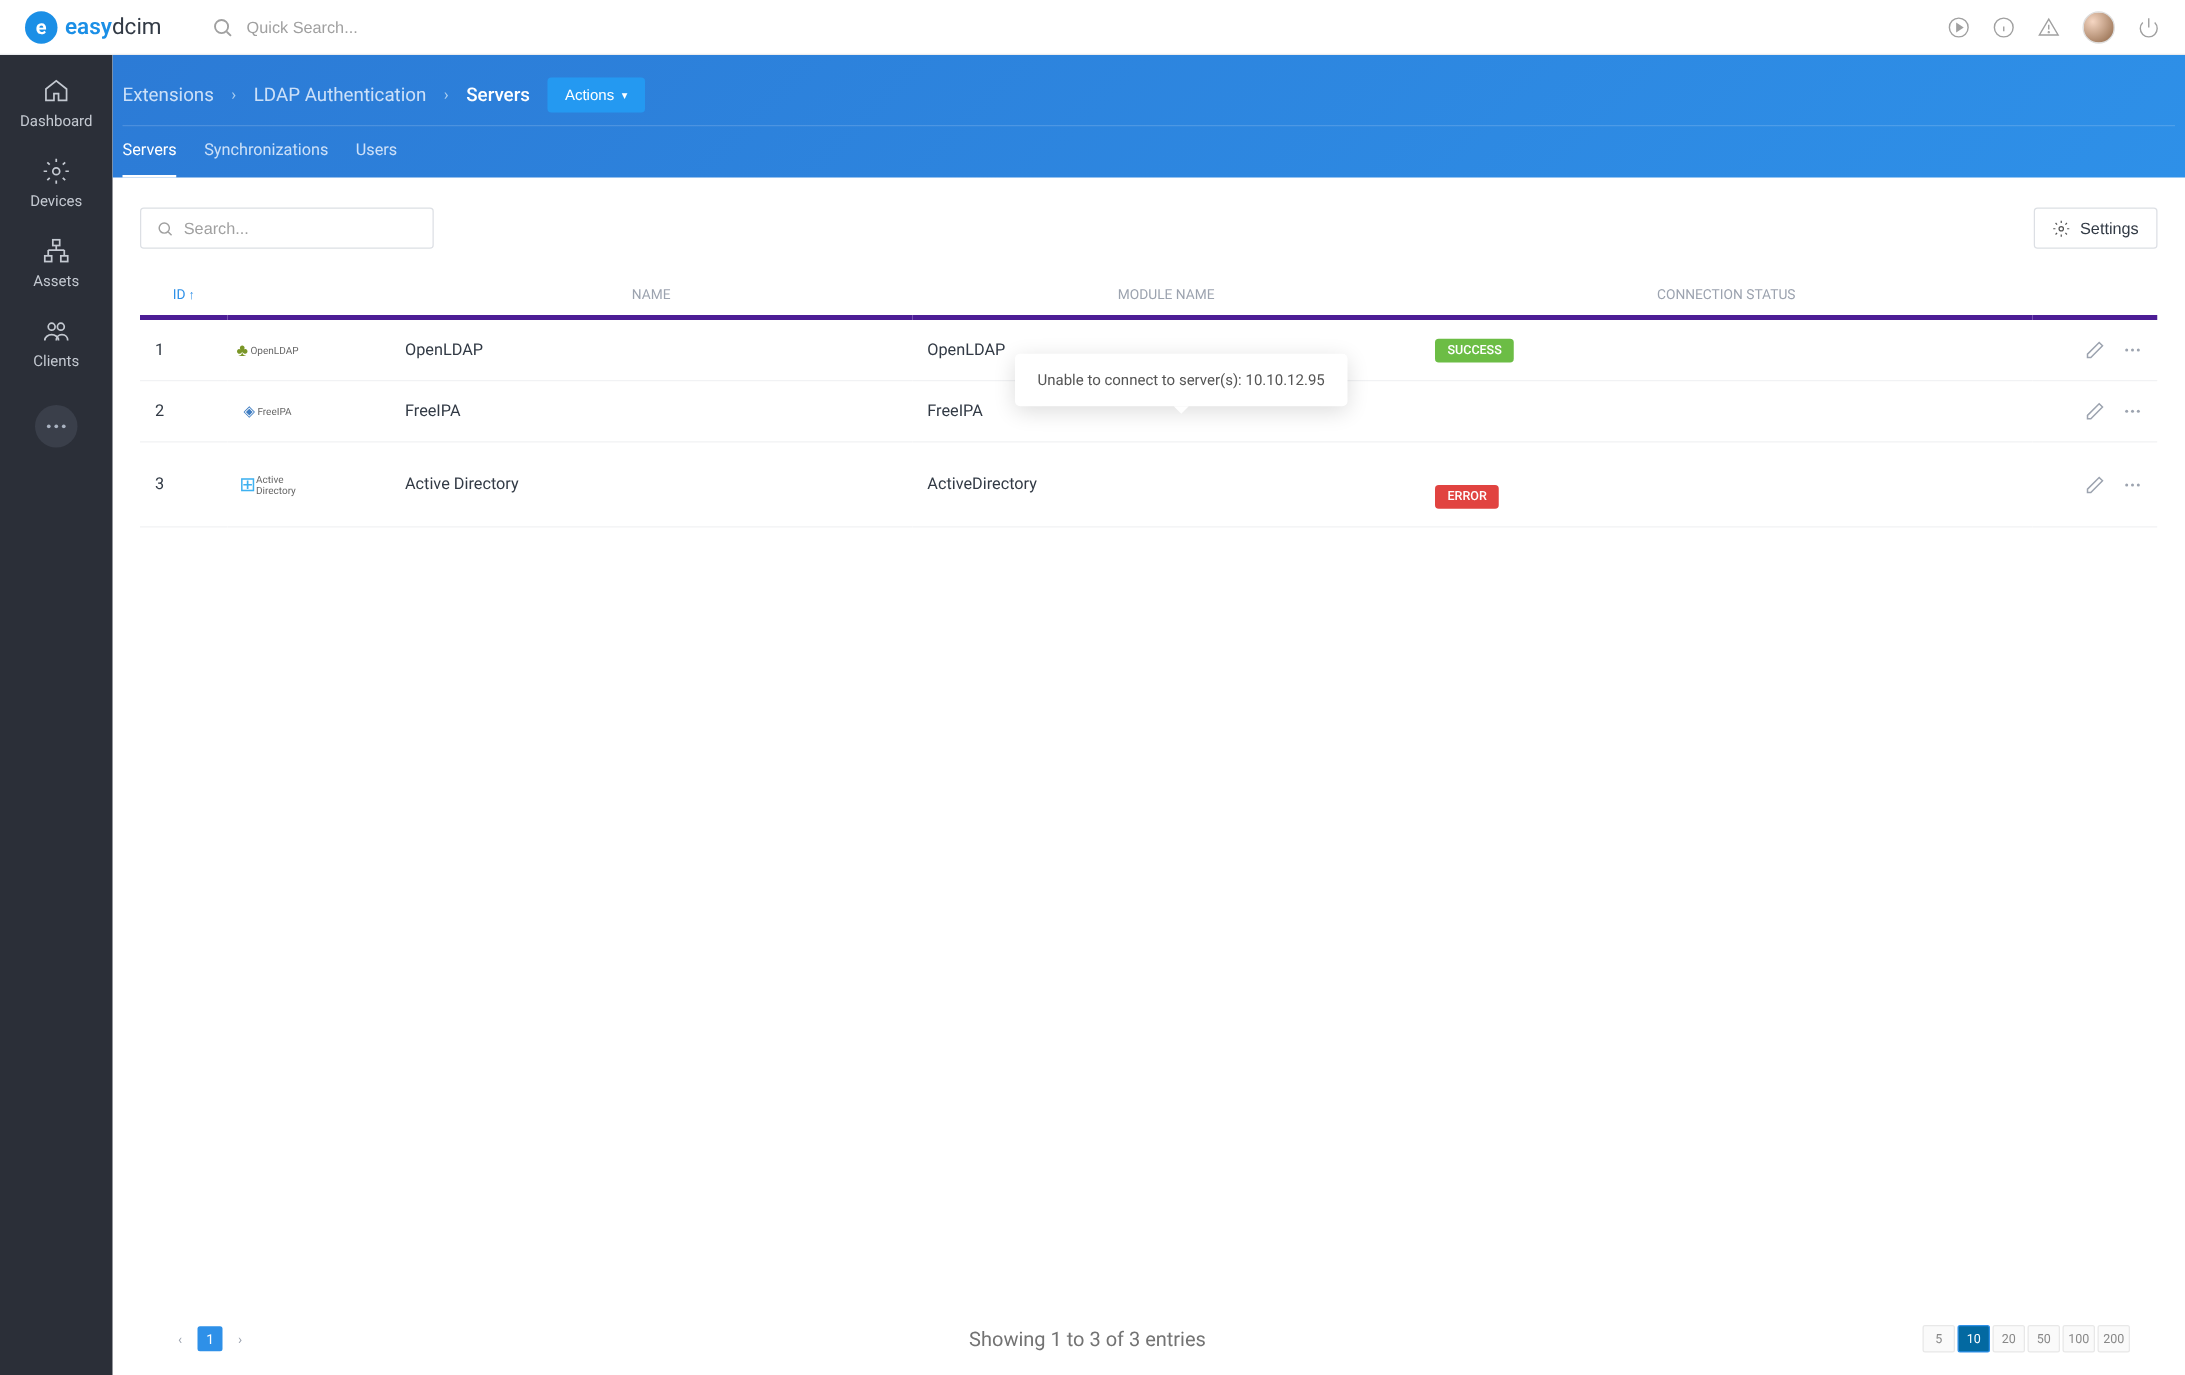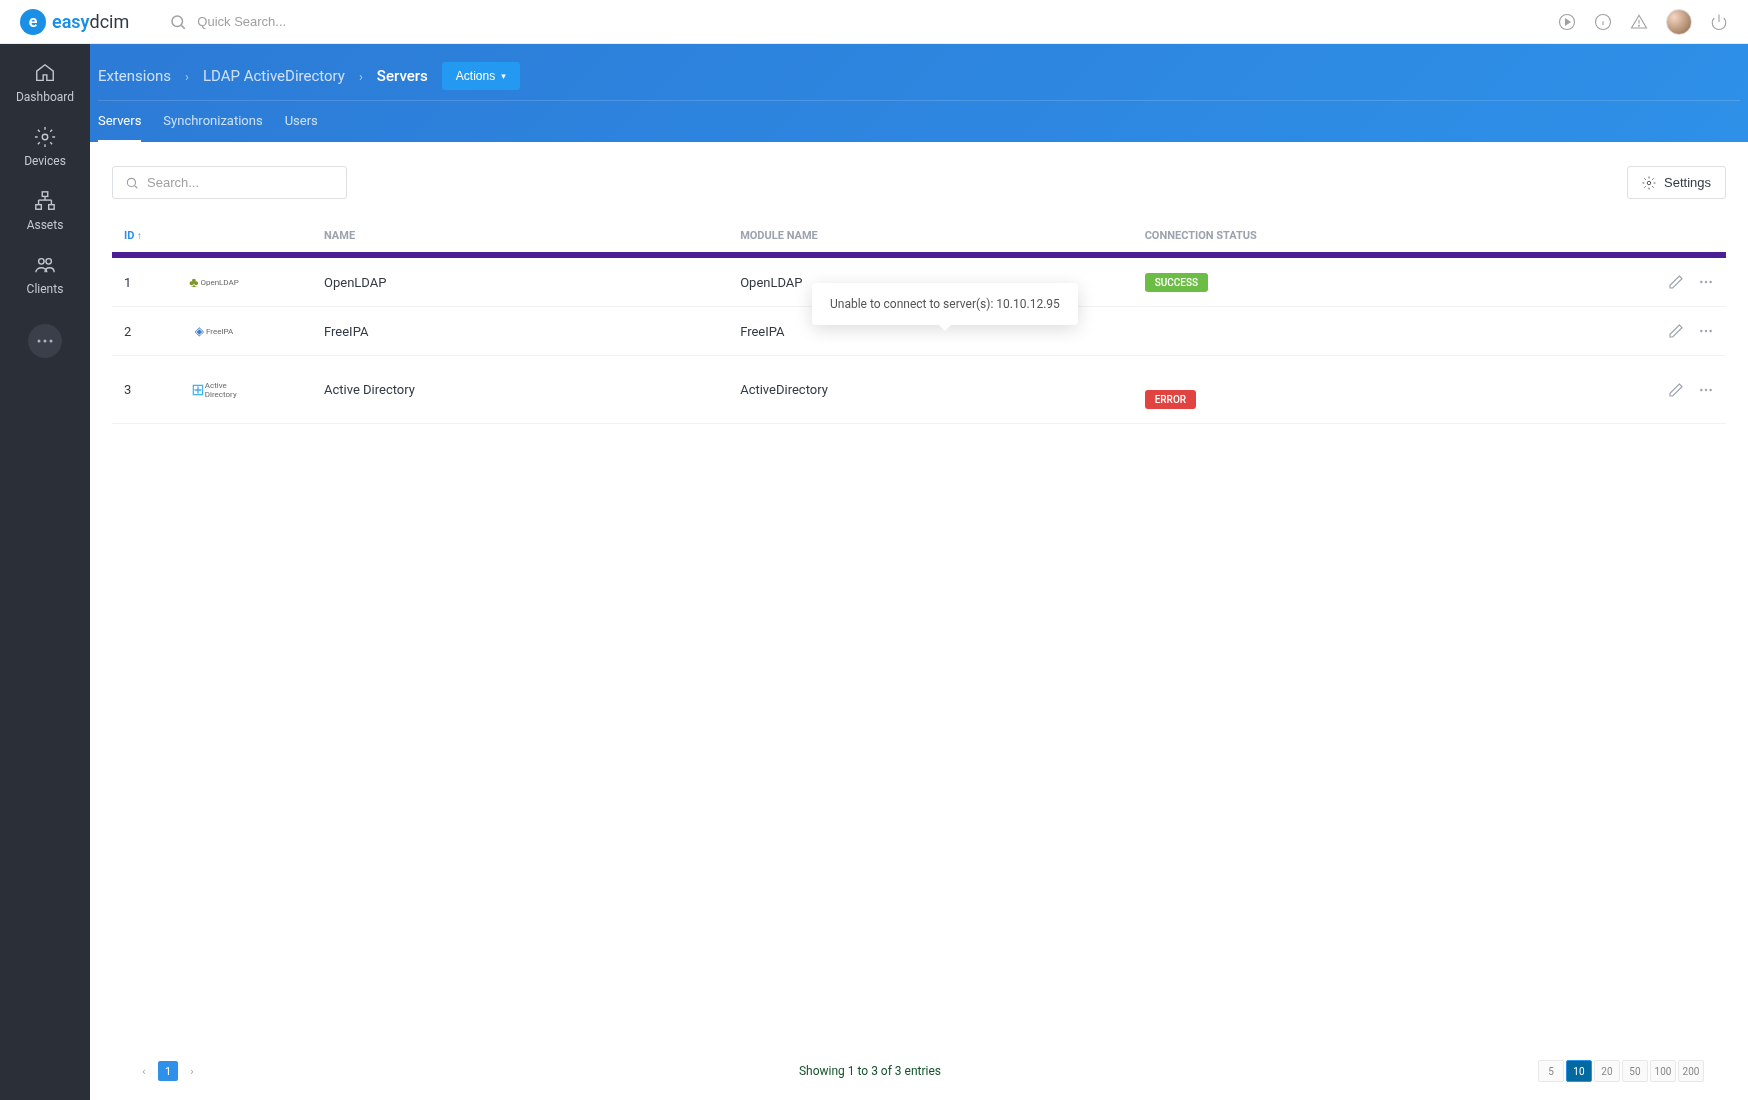--- a/index.html
+++ b/index.html
@@ -43,21 +43,21 @@
 .content { flex: 1; padding: 24px 22px 0; display: flex; flex-direction: column; overflow: hidden; }
 .content-top { display: flex; justify-content: space-between; margin-bottom: 20px; }
 .search-box { display: flex; align-items: center; gap: 8px; border: 1px solid #dcdfe4; border-radius: 3px; padding: 1px 12px; width: 235px; }
 .search-box input { border: none; outline: none; flex: 1; font-size: 13px; }
 .search-box input::placeholder { color: #a0a0a0; }
 .settings-btn { display: flex; align-items: center; gap: 8px; border: 1px solid #dcdfe4; border-radius: 3px; padding: 8px 14px; background: #fff; cursor: pointer; font-size: 13px; color: #323a45; }
 
 
 .table-wrap { flex: 1; overflow: auto; position: relative; }
 table { width: 100%; border-collapse: collapse; }
-thead th { text-align: left; font-size: 11px; color: #9ca3af; font-weight: 700; border-bottom: 6px solid #4c1d95; padding: 10px 12px; }
+thead th { text-align: center; font-size: 11px; color: #9ca3af; font-weight: 400; border-bottom: 4px solid #4c1d95; padding: 10px 12px; }
 thead th.sorted { color: #2e90e8; }
 thead th.sorted::after { content: ' ↑'; font-size: 10px; }
 tbody tr { border-bottom: 1px solid #f1f2f4; }
 tbody td { padding: 14px 12px; font-size: 13px; color: #323a45; vertical-align: middle; }
 .vendor-logo { width: 40px; height: 20px; display: flex; align-items: center; justify-content: center; font-size: 8px; color: #666; }
 .vendor-logo.openldap::before { content: '♣'; color: #7a9627; font-size: 14px; margin-right: 2px; }
 .vendor-logo.freeipa::before { content: '◈'; color: #3f7dc2; font-size: 12px; margin-right: 2px; }
 .vendor-logo.ad::before { content: '⊞'; color: #3eb1f0; font-size: 16px; }
 .status-badge { display: inline-block; padding: 4px 10px; border-radius: 3px; font-size: 10px; color: #fff; font-weight: 500; }
 .status-badge.success { background: #6cbd45; }
@@ -67,21 +67,21 @@
 
 
 .tooltip { position: absolute; background: #fff; border-radius: 4px; box-shadow: 0 4px 18px rgba(0,0,0,0.14); padding: 14px 18px; font-size: 12px; color: #555; left: 700px; top: 64px; white-space: nowrap; }
 .tooltip::after { content: ''; position: absolute; bottom: -6px; left: 50%; margin-left: -6px; border: 6px solid transparent; border-top-color: #fff; border-bottom: none; }
 
 
 .footer { display: flex; align-items: center; justify-content: space-between; padding: 18px 22px; }
 .pagination { display: flex; align-items: center; gap: 4px; }
 .page-btn { width: 20px; height: 20px; display: flex; align-items: center; justify-content: center; cursor: pointer; color: #9ca3af; font-size: 11px; border-radius: 2px; }
 .page-btn.active { background: #2e90e8; color: #fff; }
-.footer-center { font-size: 12px; color: #14532d; }
+.footer-center { font-size: 16px; color: #737373; }
 .page-sizes { display: flex; gap: 2px; }
 .page-size { width: 26px; height: 22px; border: 1px solid #e8e8e8; display: flex; align-items: center; justify-content: center; font-size: 10px; color: #888; cursor: pointer; border-radius: 2px; background: #fafafa; }
 .page-size.active { background: #0369a1; color: #fff; border-color: #2e90e8; }
 </style>
 </head>
 <body>
 
 <div class="top-header">
   <div class="logo">
     <div class="logo-icon"></div>
@@ -160,21 +160,21 @@
           <circle cx="14" cy="2" r="1.5" fill="currentColor"></circle>
         </svg>
     </div>
   </div>
 
   <div class="main">
     <div class="blue-bar">
       <div class="breadcrumb-row">
         <span class="crumb">Extensions</span>
         <span class="sep">›</span>
-        <span class="crumb">LDAP ActiveDirectory</span>
+        <span class="crumb">LDAP Authentication</span>
         <span class="sep">›</span>
         <span class="crumb active">Servers</span>
         <button class="actions-btn">
             <span>Actions</span>
           </button>
       </div>
       <div class="tabs-row">
         <div class="tab active">Servers</div>
         <div class="tab">Synchronizations</div>
         <div class="tab">Users</div>

